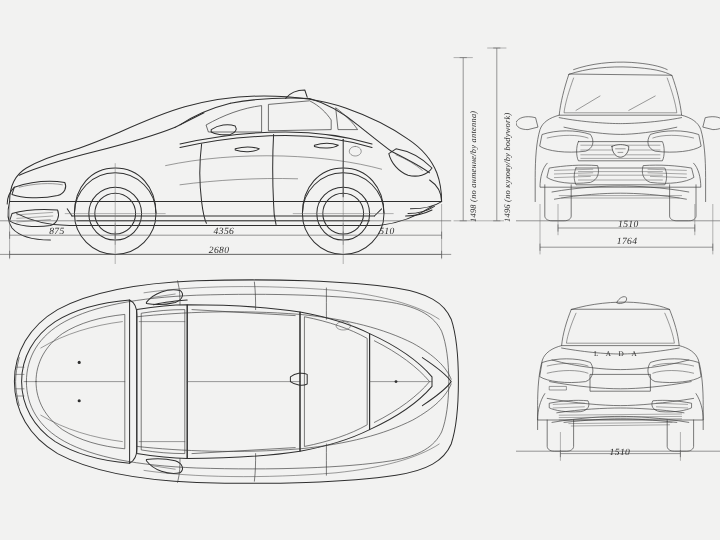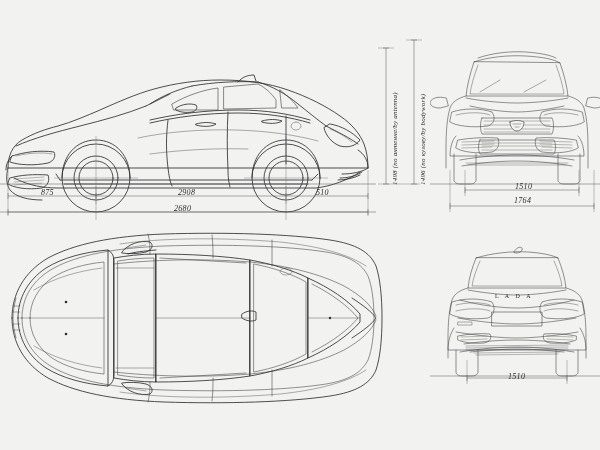--- a/index.html
+++ b/index.html
@@ -163,21 +163,21 @@
       <path d="M8,193 L8,199 M96,193 L96,199 M286,193 L286,199 M368,193 L368,199"></path>
 
       <path d="M8,212 L368,212"></path>
       <path d="M8,209 L8,215 M368,209 L368,215"></path>
 
       <path d="M0,184 L376,184"></path>
     </g>
   </svg>
 
   <span class="hlabel" style="left:41px;top:188px;">875</span>
-  <span class="hlabel" style="left:178px;top:188px;">2908</span>
+  <span class="hlabel" style="left:178px;top:188px;">4356</span>
   <span class="hlabel" style="left:316px;top:188px;">510</span>
   <span class="hlabel" style="left:174px;top:204px;">2680</span>
 
   <svg style="position:absolute;left:374px;top:30px;" width="56" height="170" viewBox="0 0 56 170">
     <g class="dim">
       <path d="M12,18 L12,154"></path>
       <path d="M9,18 L15,18 M9,154 L15,154"></path>
       <path d="M40,10 L40,154"></path>
       <path d="M37,10 L43,10 M37,154 L43,154"></path>
     </g>

